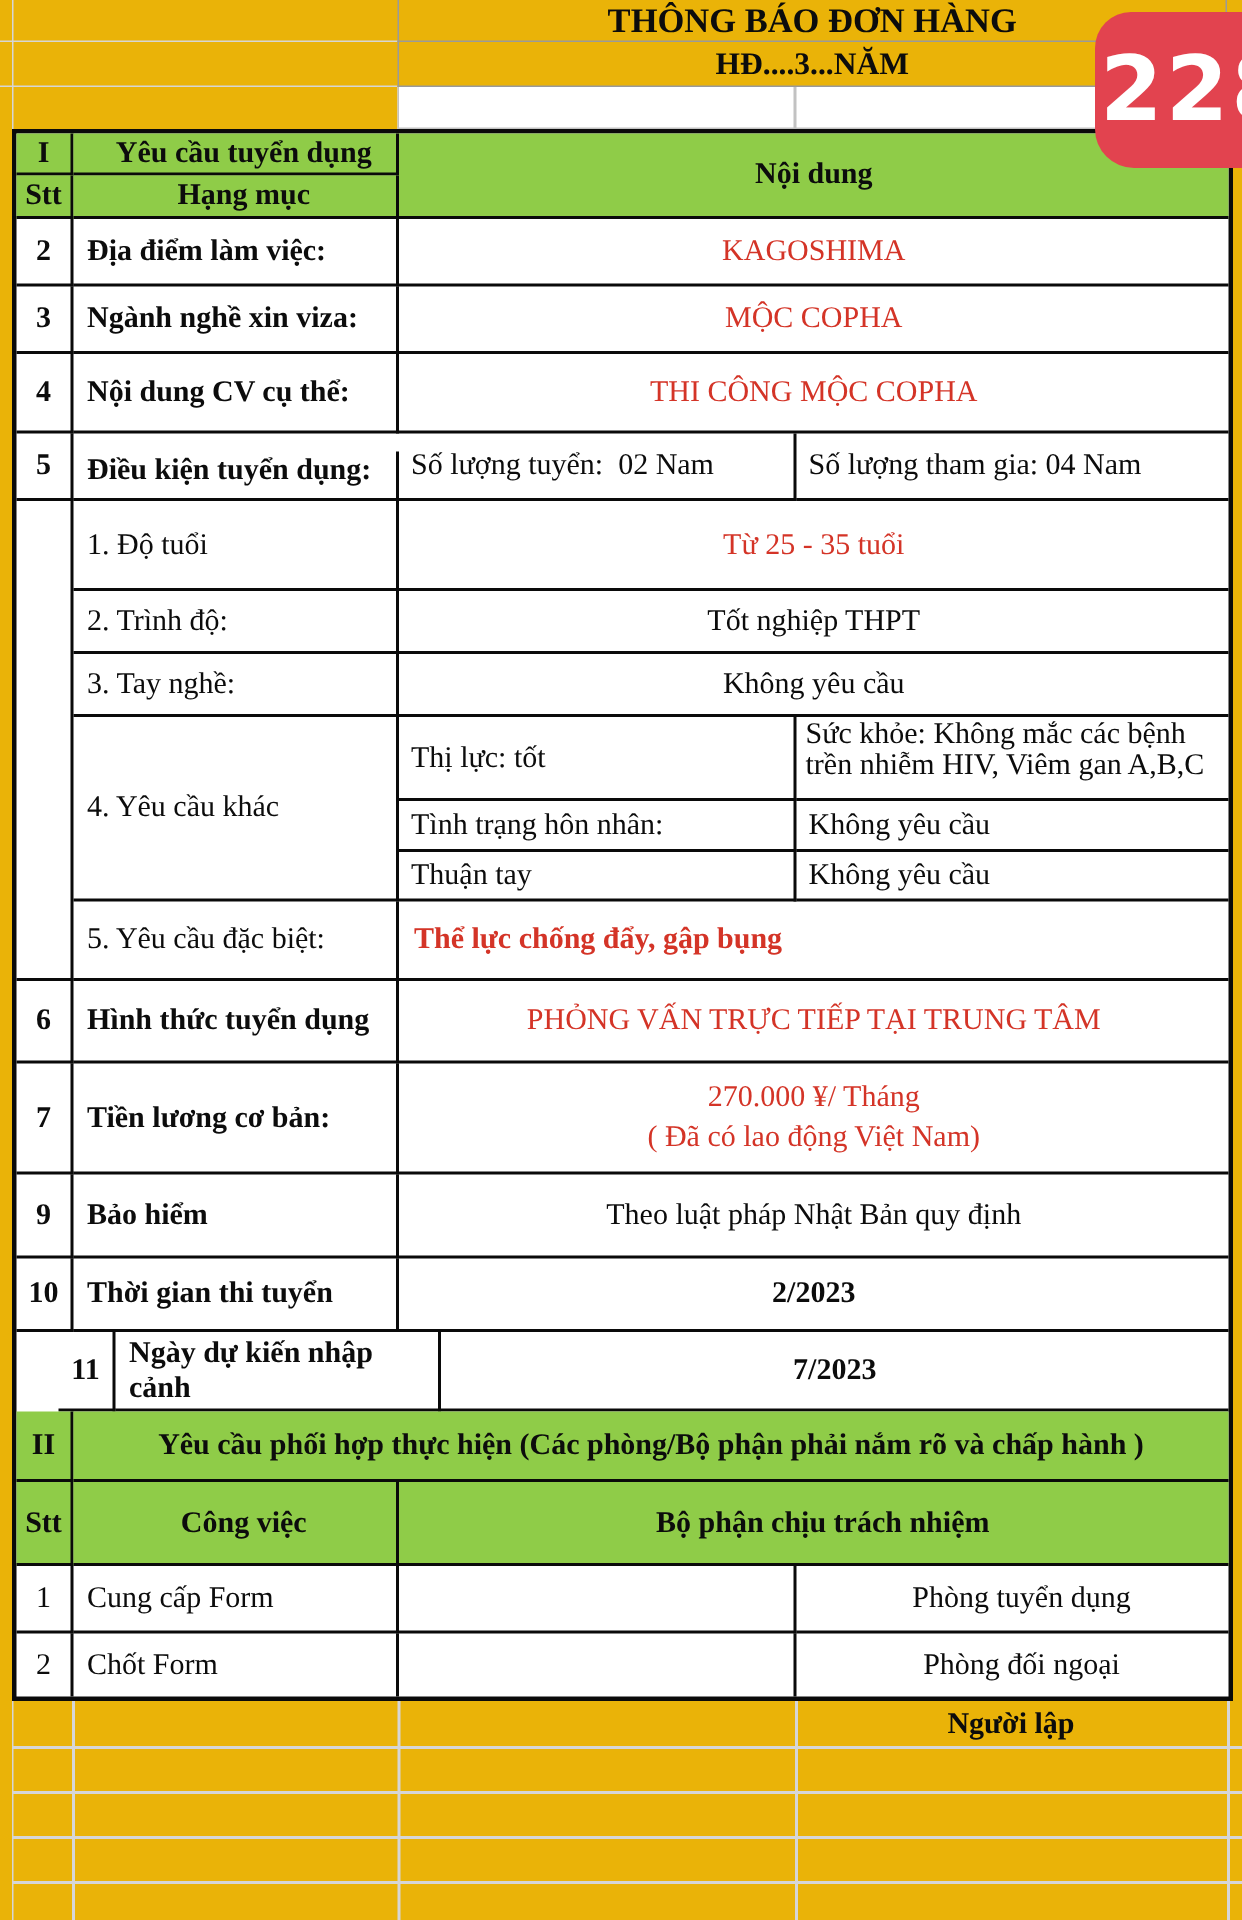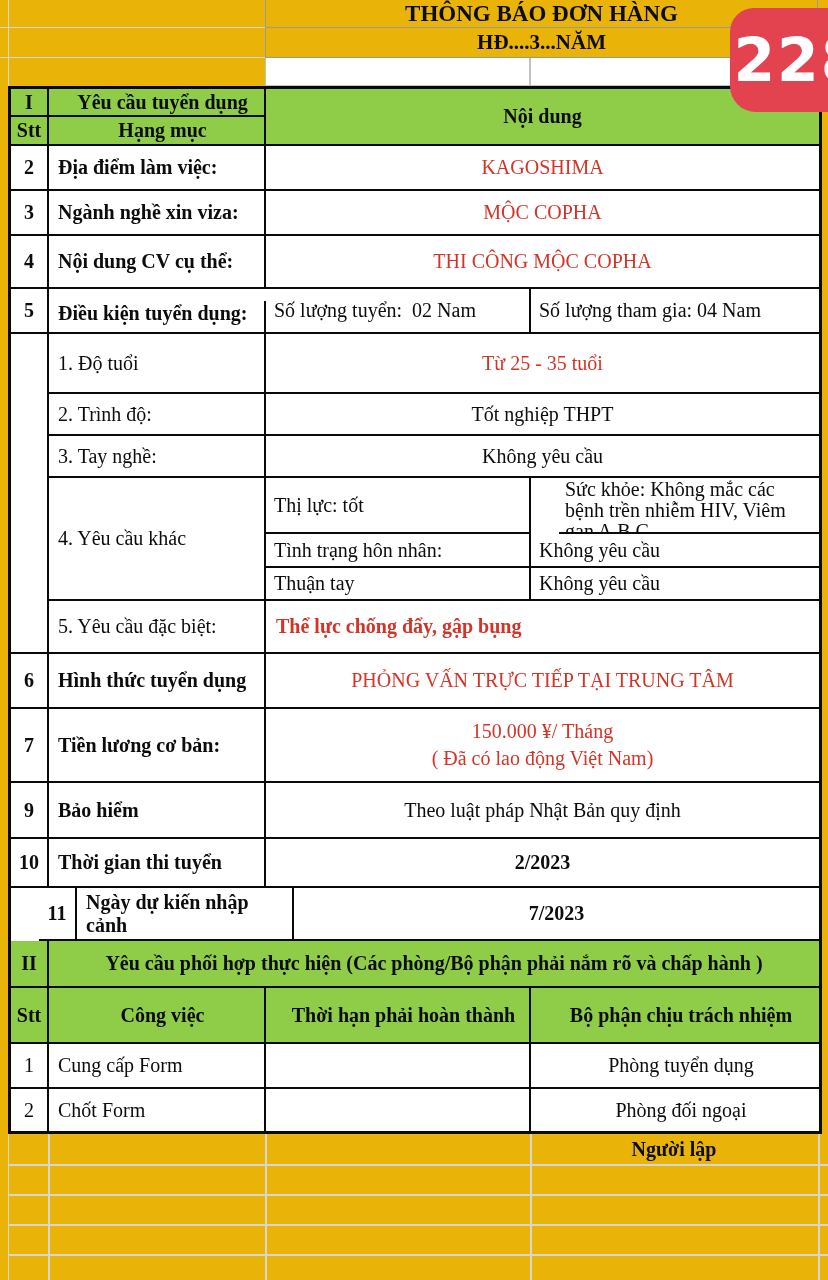--- a/index.html
+++ b/index.html
@@ -52,21 +52,21 @@
   .c1{width:38px;justify-content:center;font-weight:bold;flex:0 0 38px;}
   .c2{width:217px;flex:0 0 217px;padding-left:9px;}
   .c3{width:265px;flex:0 0 265px;padding-left:8px;}
   .c4{flex:1;padding-left:8px;}
   .val{flex:1;justify-content:center;text-align:center;padding:0 4px;}
   .green{background:var(--green);}
   .red{color:var(--red);}
   .bold{font-weight:bold;}
   .ctr{justify-content:center;padding-left:12px;}
   .pre{white-space:pre-wrap;}
-  .wrap{display:block;align-items:flex-start;margin-left:28px;}
+  .wrap{display:block;align-items:flex-start;}
   .colflex{display:flex;flex-direction:column;flex:1;}
   .small-lh{line-height:21px;}
   
   #nguoilap{
     position:absolute;left:530px;top:1134px;width:288px;height:30px;
     display:flex;align-items:center;justify-content:center;font-weight:bold;
   }
 </style>
 </head>
 <body>
@@ -166,21 +166,21 @@
 
     <div class="row" style="height:55px;">
       <div class="cell c1">6</div>
       <div class="cell c2 bold">Hình thức tuyển dụng</div>
       <div class="cell val red noR">PHỎNG VẤN TRỰC TIẾP TẠI TRUNG TÂM</div>
     </div>
     <div class="row" style="height:74px;">
       <div class="cell c1">7</div>
       <div class="cell c2 bold">Tiền lương cơ bản:</div>
       <div class="cell val red noR" style="flex-direction:column;justify-content:center;line-height:1.35;">
-        <div>150.000 ¥/ Tháng</div>
+        <div>270.000 ¥/ Tháng</div>
         <div>( Đã có lao động Việt Nam)</div>
       </div>
     </div>
     <div class="row" style="height:56px;">
       <div class="cell c1">9</div>
       <div class="cell c2 bold">Bảo hiểm</div>
       <div class="cell val noR">Theo luật pháp Nhật Bản quy định</div>
     </div>
     <div class="row" style="height:49px;">
       <div class="cell c1">10</div>
@@ -193,21 +193,20 @@
       <div class="cell val bold noR">7/2023</div>
     </div>
 
     <div class="row" style="height:47px;">
       <div class="cell c1 green">II</div>
       <div class="cell green val bold noR">Yêu cầu phối hợp thực hiện (Các phòng/Bộ phận phải nắm rõ và chấp hành )</div>
     </div>
     <div class="row" style="height:56px;">
       <div class="cell c1 green">Stt</div>
       <div class="cell c2 green ctr bold">Công việc</div>
-      <div class="cell c3 green ctr bold">Thời hạn phải hoàn thành</div>
       <div class="cell c4 green ctr bold noR">Bộ phận chịu trách nhiệm</div>
     </div>
     <div class="row" style="height:45px;">
       <div class="cell c1" style="font-weight:normal;">1</div>
       <div class="cell c2">Cung cấp Form</div>
       <div class="cell c3"></div>
       <div class="cell c4 ctr noR">Phòng tuyển dụng</div>
     </div>
     <div class="row" style="height:42px;">
       <div class="cell c1 noB" style="font-weight:normal;">2</div>

